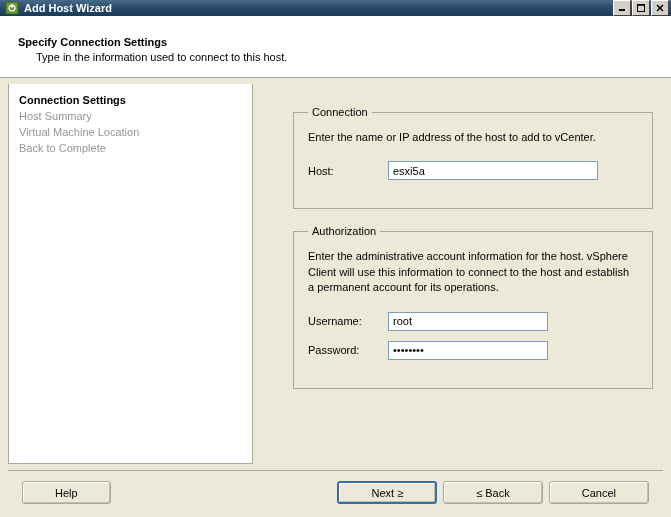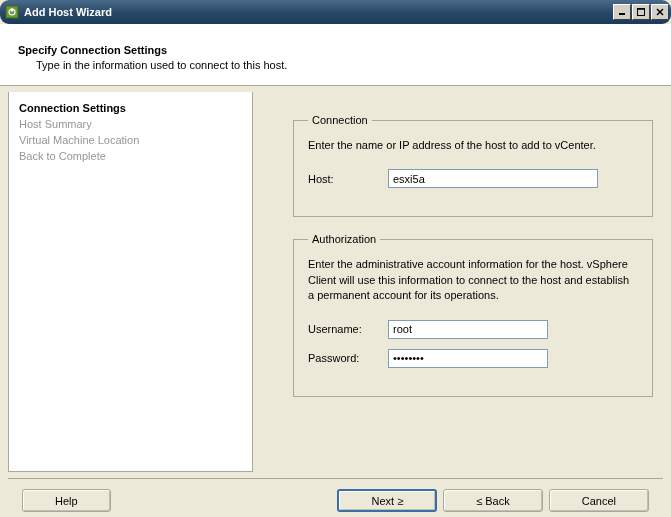--- a/index.html
+++ b/index.html
@@ -6,26 +6,25 @@
   body {
     font-family: Tahoma, sans-serif;
     font-size: 11px;
     background: #ece9d8;
     width: 671px;
     height: 517px;
     overflow: hidden;
   }
   .titlebar {
     background: linear-gradient(to bottom, #4a6a8a 0%, #2b4a6a 50%, #1a3a5a 100%);
-    height: 24px;
+    height: 16px;
     display: flex;
     align-items: center;
     padding: 0 2px 0 4px;
     color: white;
-    border-radius: 9px;
   }
   .titlebar-icon {
     width: 16px; height: 16px;
     display: inline-flex;
     align-items: center; justify-content: center;
     margin-right: 4px;
   }
   .titlebar-text { flex: 1; font-weight: bold; font-size: 11px; }
   .window-controls { display: flex; gap: 0; }
   .win-btn {

